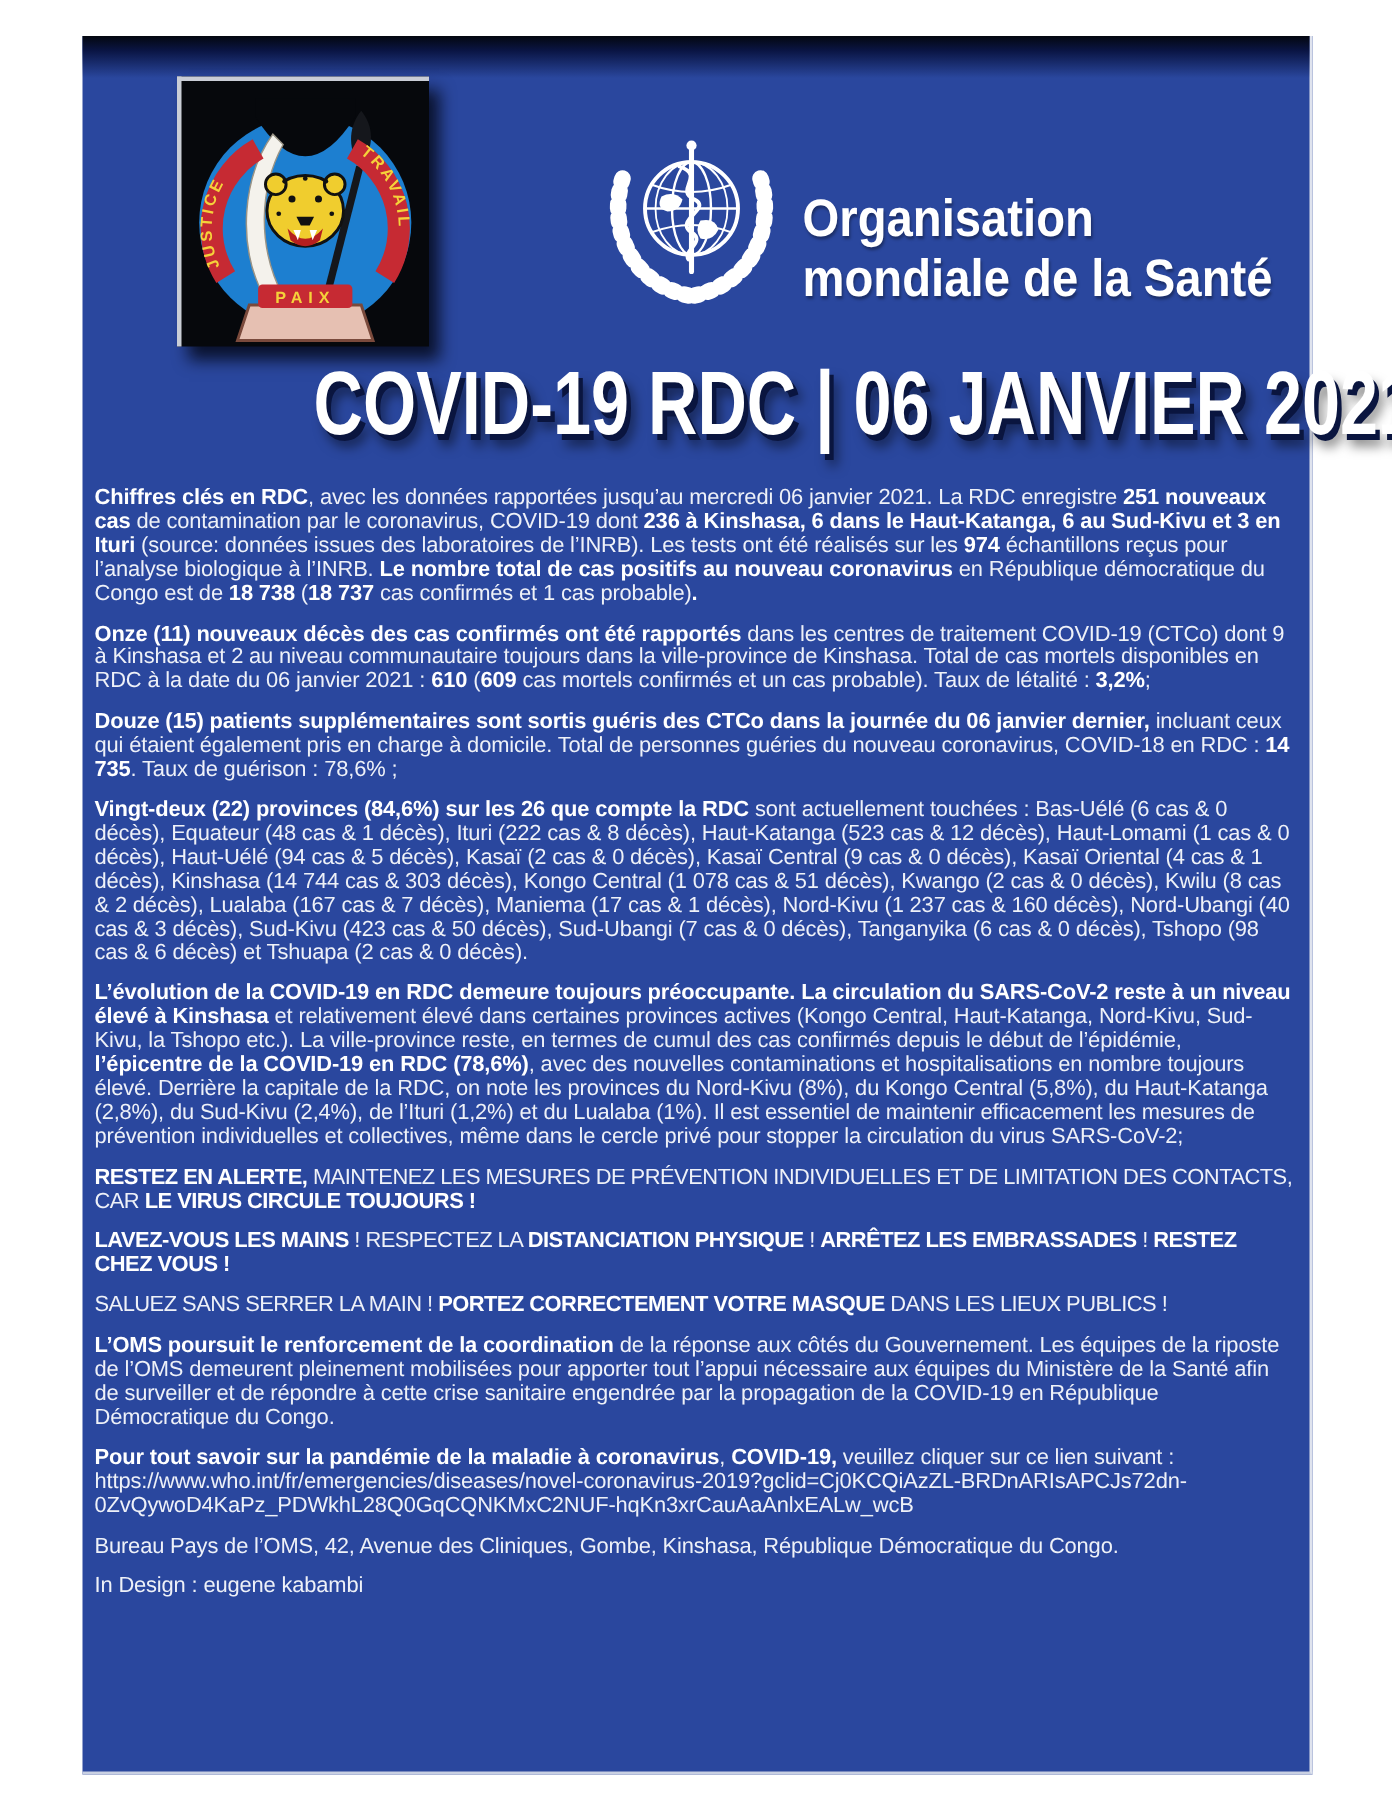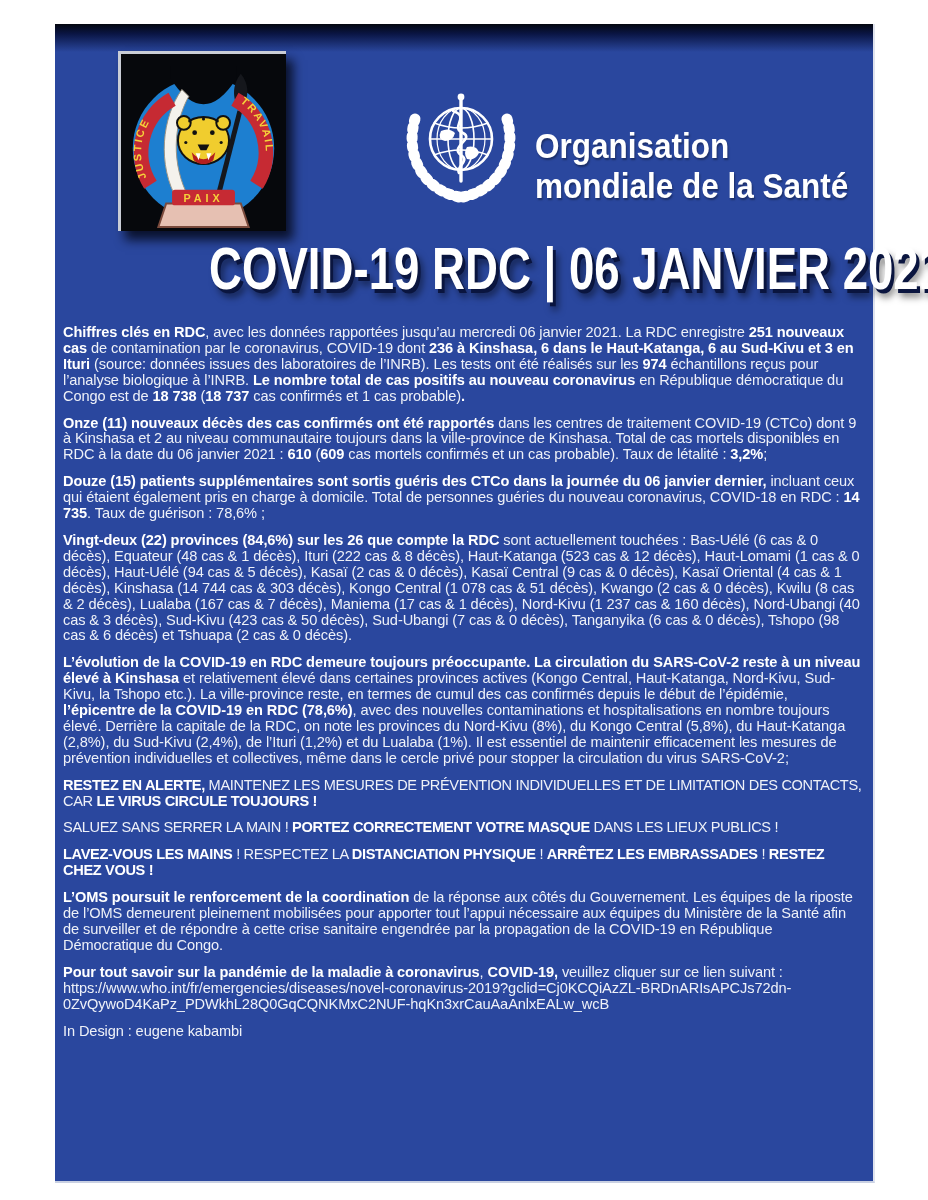--- a/index.html
+++ b/index.html
@@ -133,20 +133,21 @@
     <span class="title-text">COVID-19 RDC | 06 JANVIER 2021</span>
   </div>
 
   <div class="body-text">
       <p class="para"><span class="b">Chiffres clés en RDC</span><span class="r">, avec les données rapportées jusqu’au mercredi 06 janvier 2021. La RDC enregistre </span><span class="b">251 nouveaux cas</span><span class="r"> de contamination par le coronavirus, COVID-19 dont </span><span class="b">236 à Kinshasa, 6 dans le Haut-Katanga, 6 au Sud-Kivu et 3 en Ituri</span><span class="r"> (source: données issues des laboratoires de l’INRB). Les tests ont été réalisés sur les </span><span class="b">974</span><span class="r"> échantillons reçus pour l’analyse biologique à l’INRB. </span><span class="b">Le nombre total de cas positifs au nouveau coronavirus</span><span class="r"> en République démocratique du Congo est de </span><span class="b">18 738</span><span class="r"> (</span><span class="b">18 737</span><span class="r"> cas confirmés et 1 cas probable)</span><span class="b">.</span></p>
       <p class="para"><span class="b">Onze (11) nouveaux décès des cas confirmés ont été rapportés</span><span class="r"> dans les centres de traitement COVID-19 (CTCo) dont 9 à Kinshasa et 2 au niveau communautaire toujours dans la ville-province de Kinshasa. Total de cas mortels disponibles en RDC à la date du 06 janvier 2021 : </span><span class="b">610</span><span class="r"> (</span><span class="b">609</span><span class="r"> cas mortels confirmés et un cas probable). Taux de létalité : </span><span class="b">3,2%</span><span class="r">;</span></p>
       <p class="para"><span class="b">Douze (15) patients supplémentaires sont sortis guéris des CTCo dans la journée du 06 janvier dernier,</span><span class="r"> incluant ceux qui étaient également pris en charge à domicile. Total de personnes guéries du nouveau coronavirus, COVID-18 en RDC : </span><span class="b">14 735</span><span class="r">. Taux de guérison : 78,6% ;</span></p>
       <p class="para"><span class="b">Vingt-deux (22) provinces (84,6%) sur les 26 que compte la RDC</span><span class="r"> sont actuellement touchées : Bas-Uélé (6 cas &amp; 0 décès), Equateur (48 cas &amp; 1 décès), Ituri (222 cas &amp; 8 décès), Haut-Katanga (523 cas &amp; 12 décès), Haut-Lomami (1 cas &amp; 0 décès), Haut-Uélé (94 cas &amp; 5 décès), Kasaï (2 cas &amp; 0 décès), Kasaï Central (9 cas &amp; 0 décès), Kasaï Oriental (4 cas &amp; 1 décès), Kinshasa (14 744 cas &amp; 303 décès), Kongo Central (1 078 cas &amp; 51 décès), Kwango (2 cas &amp; 0 décès), Kwilu (8 cas &amp; 2 décès), Lualaba (167 cas &amp; 7 décès), Maniema (17 cas &amp; 1 décès), Nord-Kivu (1 237 cas &amp; 160 décès), Nord-Ubangi (40 cas &amp; 3 décès), Sud-Kivu (423 cas &amp; 50 décès), Sud-Ubangi (7 cas &amp; 0 décès), Tanganyika (6 cas &amp; 0 décès), Tshopo (98 cas &amp; 6 décès) et Tshuapa (2 cas &amp; 0 décès).</span></p>
       <p class="para"><span class="b">L’évolution de la COVID-19 en RDC demeure toujours préoccupante. La circulation du SARS-CoV-2 reste à un niveau élevé à Kinshasa</span><span class="r"> et relativement élevé dans certaines provinces actives (Kongo Central, Haut-Katanga, Nord-Kivu, Sud-Kivu, la Tshopo etc.). La ville-province reste, en termes de cumul des cas confirmés depuis le début de l’épidémie, </span><span class="b">l’épicentre de la COVID-19 en RDC (78,6%)</span><span class="r">, avec des nouvelles contaminations et hospitalisations en nombre toujours élevé. Derrière la capitale de la RDC, on note les provinces du Nord-Kivu (8%), du Kongo Central (5,8%), du Haut-Katanga (2,8%), du Sud-Kivu (2,4%), de l’Ituri (1,2%) et du Lualaba (1%). Il est essentiel de maintenir efficacement les mesures de prévention individuelles et collectives, même dans le cercle privé pour stopper la circulation du virus SARS-CoV-2;</span></p>
       <p class="para caps"><span class="b">RESTEZ EN ALERTE,</span><span class="r"> MAINTENEZ LES MESURES DE PRÉVENTION INDIVIDUELLES ET DE LIMITATION DES CONTACTS, CAR </span><span class="b">LE VIRUS CIRCULE TOUJOURS !</span></p>
+      <p class="para caps"><span class="b">LAVEZ-VOUS LES MAINS</span><span class="r"> ! RESPECTEZ LA </span><span class="b">DISTANCIATION PHYSIQUE</span><span class="r"> ! </span><span class="b">ARRÊTEZ LES EMBRASSADES</span><span class="r"> ! </span><span class="b">RESTEZ CHEZ VOUS !</span></p>
       <p class="para caps"><span class="r">SALUEZ SANS SERRER LA MAIN ! </span><span class="b">PORTEZ CORRECTEMENT VOTRE MASQUE</span><span class="r"> DANS LES LIEUX PUBLICS !</span></p>
-      <p class="para caps"><span class="b">LAVEZ-VOUS LES MAINS</span><span class="r"> ! RESPECTEZ LA </span><span class="b">DISTANCIATION PHYSIQUE</span><span class="r"> ! </span><span class="b">ARRÊTEZ LES EMBRASSADES</span><span class="r"> ! </span><span class="b">RESTEZ CHEZ VOUS !</span></p>
       <p class="para"><span class="b">L’OMS poursuit le renforcement de la coordination</span><span class="r"> de la réponse aux côtés du Gouvernement. Les équipes de la riposte de l’OMS demeurent pleinement mobilisées pour apporter tout l’appui nécessaire aux équipes du Ministère de la Santé afin de surveiller et de répondre à cette crise sanitaire engendrée par la propagation de la COVID-19 en République Démocratique du Congo.</span></p>
       <p class="para"><span class="b">Pour tout savoir sur la pandémie de la maladie à coronavirus</span><span class="r">, </span><span class="b">COVID-19,</span><span class="r"> veuillez cliquer sur ce lien suivant : https://www.who.int/fr/emergencies/diseases/novel-coronavirus-2019?gclid=Cj0KCQiAzZL-BRDnARIsAPCJs72dn-0ZvQywoD4KaPz_PDWkhL28Q0GqCQNKMxC2NUF-hqKn3xrCauAaAnlxEALw_wcB</span></p>
+      <p class="para"><span class="r">Bureau Pays de l’OMS, 42, Avenue des Cliniques, Gombe, Kinshasa, République Démocratique du Congo.</span></p>
       <p class="para"><span class="r">In Design : eugene kabambi</span></p>
     </div>
 
 </div>
 
 </body></html>

